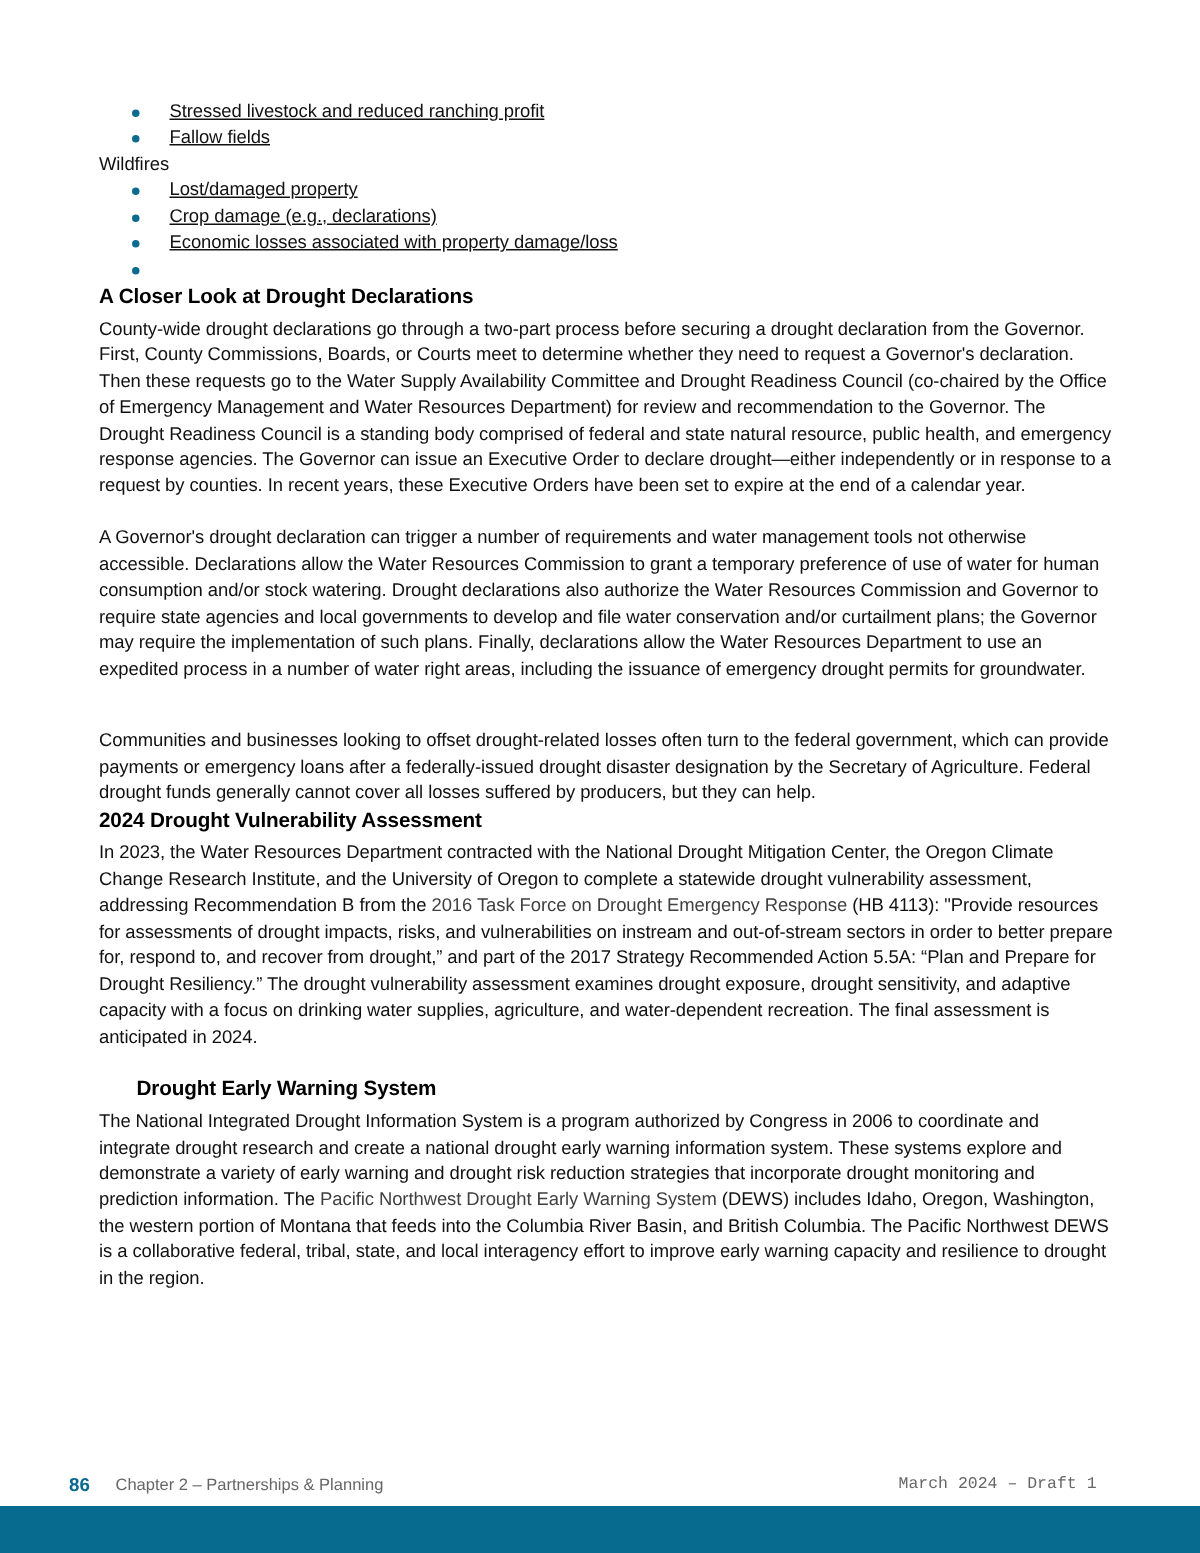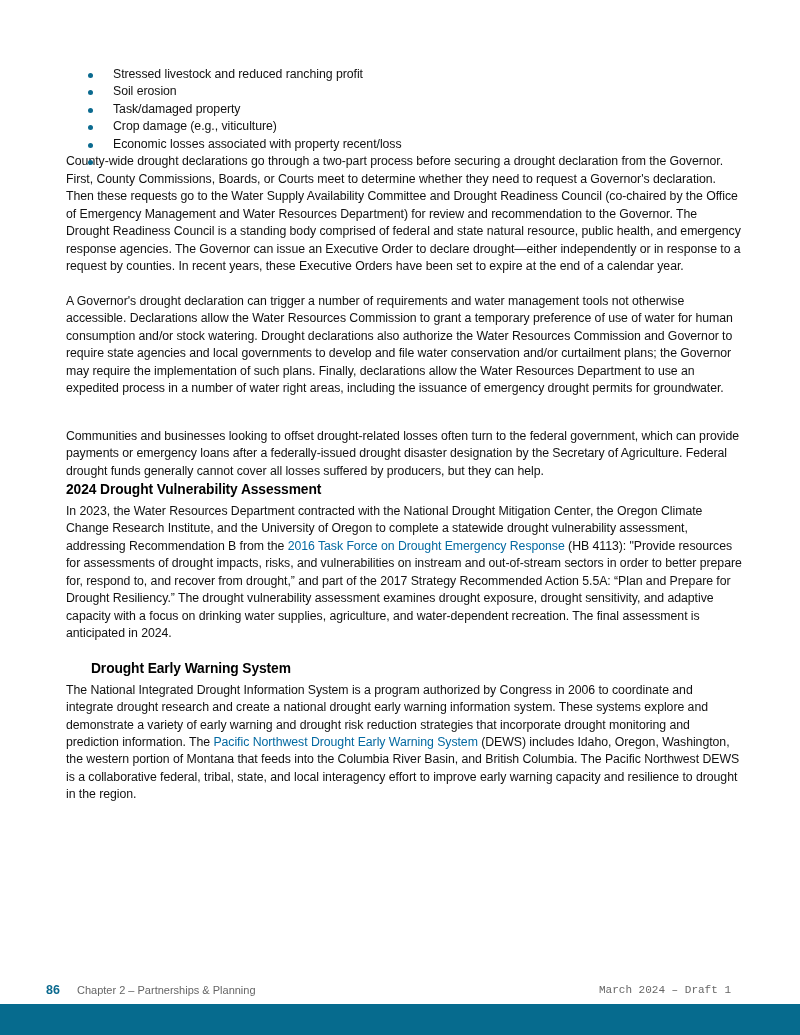--- a/index.html
+++ b/index.html
@@ -26,20 +26,21 @@
   }
   ul.bullets {
     list-style: none;
     margin: 0;
     padding: 0;
   }
   ul.bullets li {
     position: relative;
     padding-left: 47px;
     margin: 0;
+    text-decoration: underline;
   }
   ul.bullets li .bullet {
     position: absolute;
     left: 22px;
     top: 7px;
     width: 5px;
     height: 5px;
     border-radius: 50%;
     background: #0b6a8f;
   }
@@ -51,21 +52,21 @@
     font-weight: bold;
     margin: 0;
     line-height: 18px;
     color: #000000;
     letter-spacing: -0.1px;
   }
   p.body-para {
     margin: 0;
   }
   a.inline-link {
-    color: #0369a1;
+    color: #404040;
     text-decoration: none;
   }
   .footer-text {
     position: absolute;
     top: 983px;
     left: 16px;
     width: 800px;
     height: 18px;
     font-size: 11px;
     color: #666666;
@@ -103,43 +104,45 @@
 
 <div class="page-content">
 
   <ul class="bullets">
     <li>
       <span class="bullet"></span>
       <span>Stressed livestock and reduced ranching profit</span>
     </li>
     <li>
       <span class="bullet"></span>
-      <span>Soil erosion</span>
+      <span>Fallow fields</span>
     </li>
   </ul>
 
+  <div class="group-label">Wildfires</div>
 
   <ul class="bullets">
     <li>
       <span class="bullet"></span>
-      <span>Task/damaged property</span>
+      <span>Lost/damaged property</span>
     </li>
     <li>
       <span class="bullet"></span>
-      <span>Crop damage (e.g., viticulture)</span>
+      <span>Crop damage (e.g., declarations)</span>
     </li>
     <li>
       <span class="bullet"></span>
-      <span>Economic losses associated with property recent/loss</span>
+      <span>Economic losses associated with property damage/loss</span>
     </li>
     <li>
       <span class="bullet"></span>
     </li>
   </ul>
 
+  <h2 class="section-heading" style="margin-top:18px; margin-bottom:4px;">A Closer Look at Drought Declarations</h2>
   <p class="body-para">County-wide drought declarations go through a two-part process before securing a drought declaration from the Governor. First, County Commissions, Boards, or Courts meet to determine whether they need to request a Governor's declaration. Then these requests go to the Water Supply Availability Committee and Drought Readiness Council (co-chaired by the Office of Emergency Management and Water Resources Department) for review and recommendation to the Governor. The Drought Readiness Council is a standing body comprised of federal and state natural resource, public health, and emergency response agencies. The Governor can issue an Executive Order to declare drought—either independently or in response to a request by counties. In recent years, these Executive Orders have been set to expire at the end of a calendar year.</p>
   <p class="body-para" style="margin-top:17.5px;">A Governor's drought declaration can trigger a number of requirements and water management tools not otherwise accessible. Declarations allow the Water Resources Commission to grant a temporary preference of use of water for human consumption and/or stock watering. Drought declarations also authorize the Water Resources Commission and Governor to require state agencies and local governments to develop and file water conservation and/or curtailment plans; the Governor may require the implementation of such plans. Finally, declarations allow the Water Resources Department to use an expedited process in a number of water right areas, including the issuance of emergency drought permits for groundwater.</p>
   <p class="body-para" style="margin-top:30px;">Communities and businesses looking to offset drought-related losses often turn to the federal government, which can provide payments or emergency loans after a federally-issued drought disaster designation by the Secretary of Agriculture. Federal drought funds generally cannot cover all losses suffered by producers, but they can help.</p>
 
   <h2 class="section-heading" style="margin-top:1px; margin-bottom:4px;">2024 Drought Vulnerability Assessment</h2>
   <p class="body-para"><span>In 2023, the Water Resources Department contracted with the National Drought Mitigation Center, the Oregon Climate Change Research Institute, and the University of Oregon to complete a statewide drought vulnerability assessment, addressing Recommendation B from the </span><a class="inline-link" href="#">2016 Task Force on Drought Emergency Response</a><span> (HB 4113): "Provide resources for assessments of drought impacts, risks, and vulnerabilities on instream and out-of-stream sectors in order to better prepare for, respond to, and recover from drought,” and part of the 2017 Strategy Recommended Action 5.5A: “Plan and Prepare for Drought Resiliency.” The drought vulnerability assessment examines drought exposure, drought sensitivity, and adaptive capacity with a focus on drinking water supplies, agriculture, and water-dependent recreation. The final assessment is anticipated in 2024.</span></p>
 
   <h2 class="section-heading" style="margin-top:17px; margin-bottom:4px;padding-left:25px;">Drought Early Warning System</h2>
   <p class="body-para"><span>The National Integrated Drought Information System is a program authorized by Congress in 2006 to coordinate and integrate drought research and create a national drought early warning information system. These systems explore and demonstrate a variety of early warning and drought risk reduction strategies that incorporate drought monitoring and prediction information. The </span><a class="inline-link" href="#">Pacific Northwest Drought Early Warning System</a><span> (DEWS) includes Idaho, Oregon, Washington, the western portion of Montana that feeds into the Columbia River Basin, and British Columbia. The Pacific Northwest DEWS is a collaborative federal, tribal, state, and local interagency effort to improve early warning capacity and resilience to drought in the region.</span></p>
 

